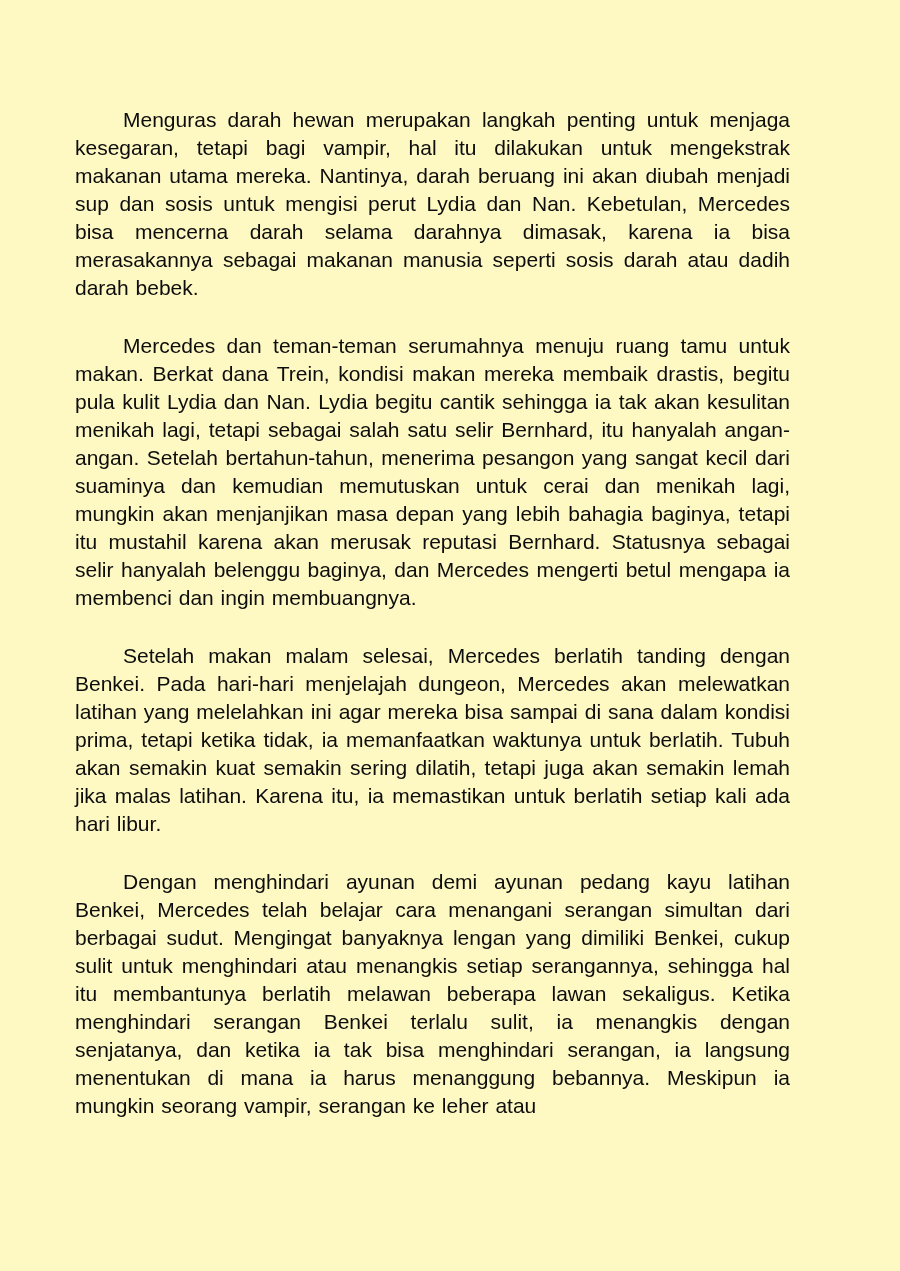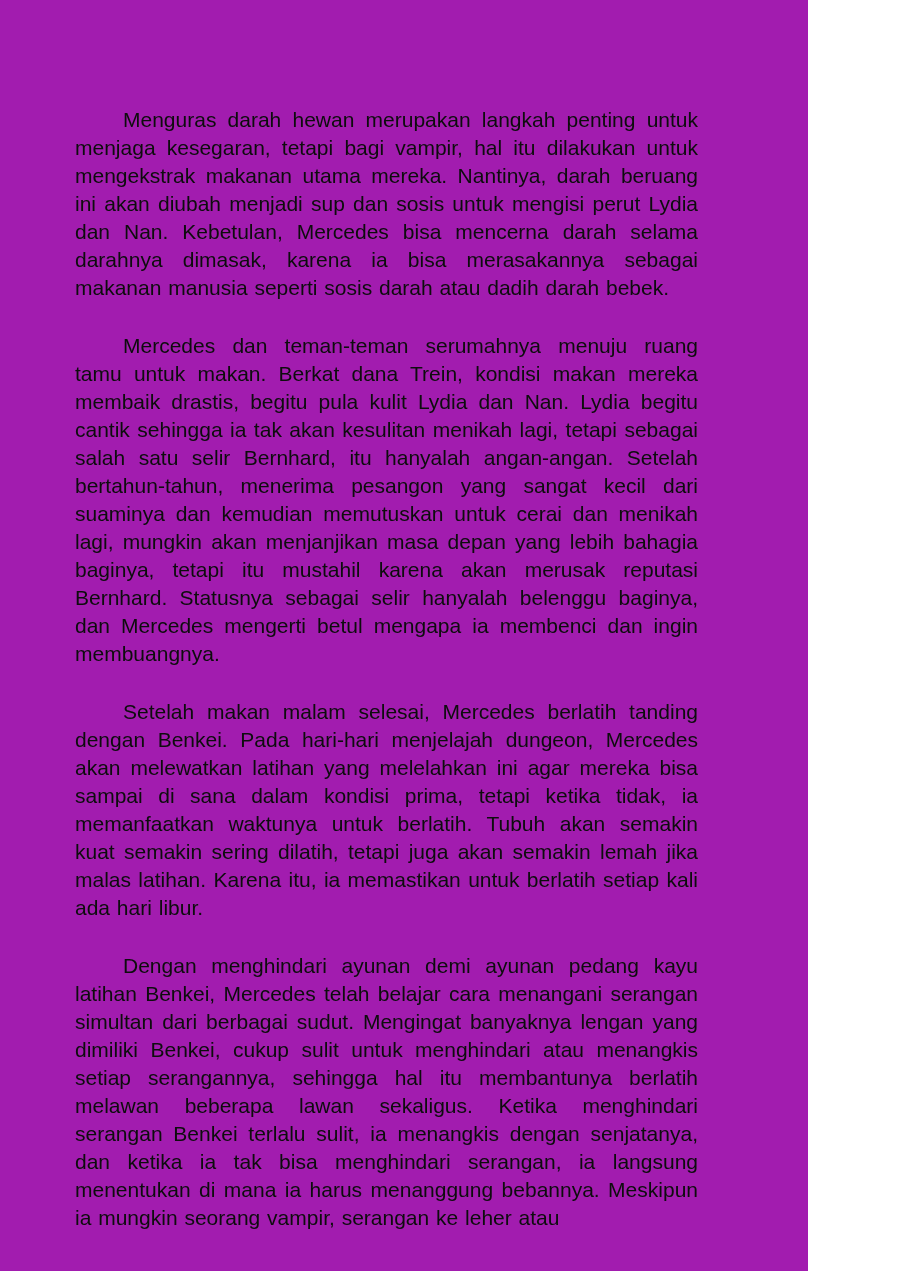--- a/index.html
+++ b/index.html
@@ -8,24 +8,24 @@
     background: #ffffff;
   }
   body {
     width: 900px;
     height: 1271px;
     overflow: hidden;
     font-family: "Liberation Sans", "DejaVu Sans", sans-serif;
   }
   .page {
     box-sizing: border-box;
-    width: 808px;
+    width: 900px;
     height: 1271px;
     padding: 106px 110px 0 75px;
-    background: #a21caf;
+    background: #fef9c3;
   }
   .para {
     margin: 0 0 30px 0;
     font-size: 21px;
     line-height: 28px;
     color: #0d0d0d;
     text-align: justify;
     text-indent: 48px;
     letter-spacing: 0px;
     word-spacing: 1px;

